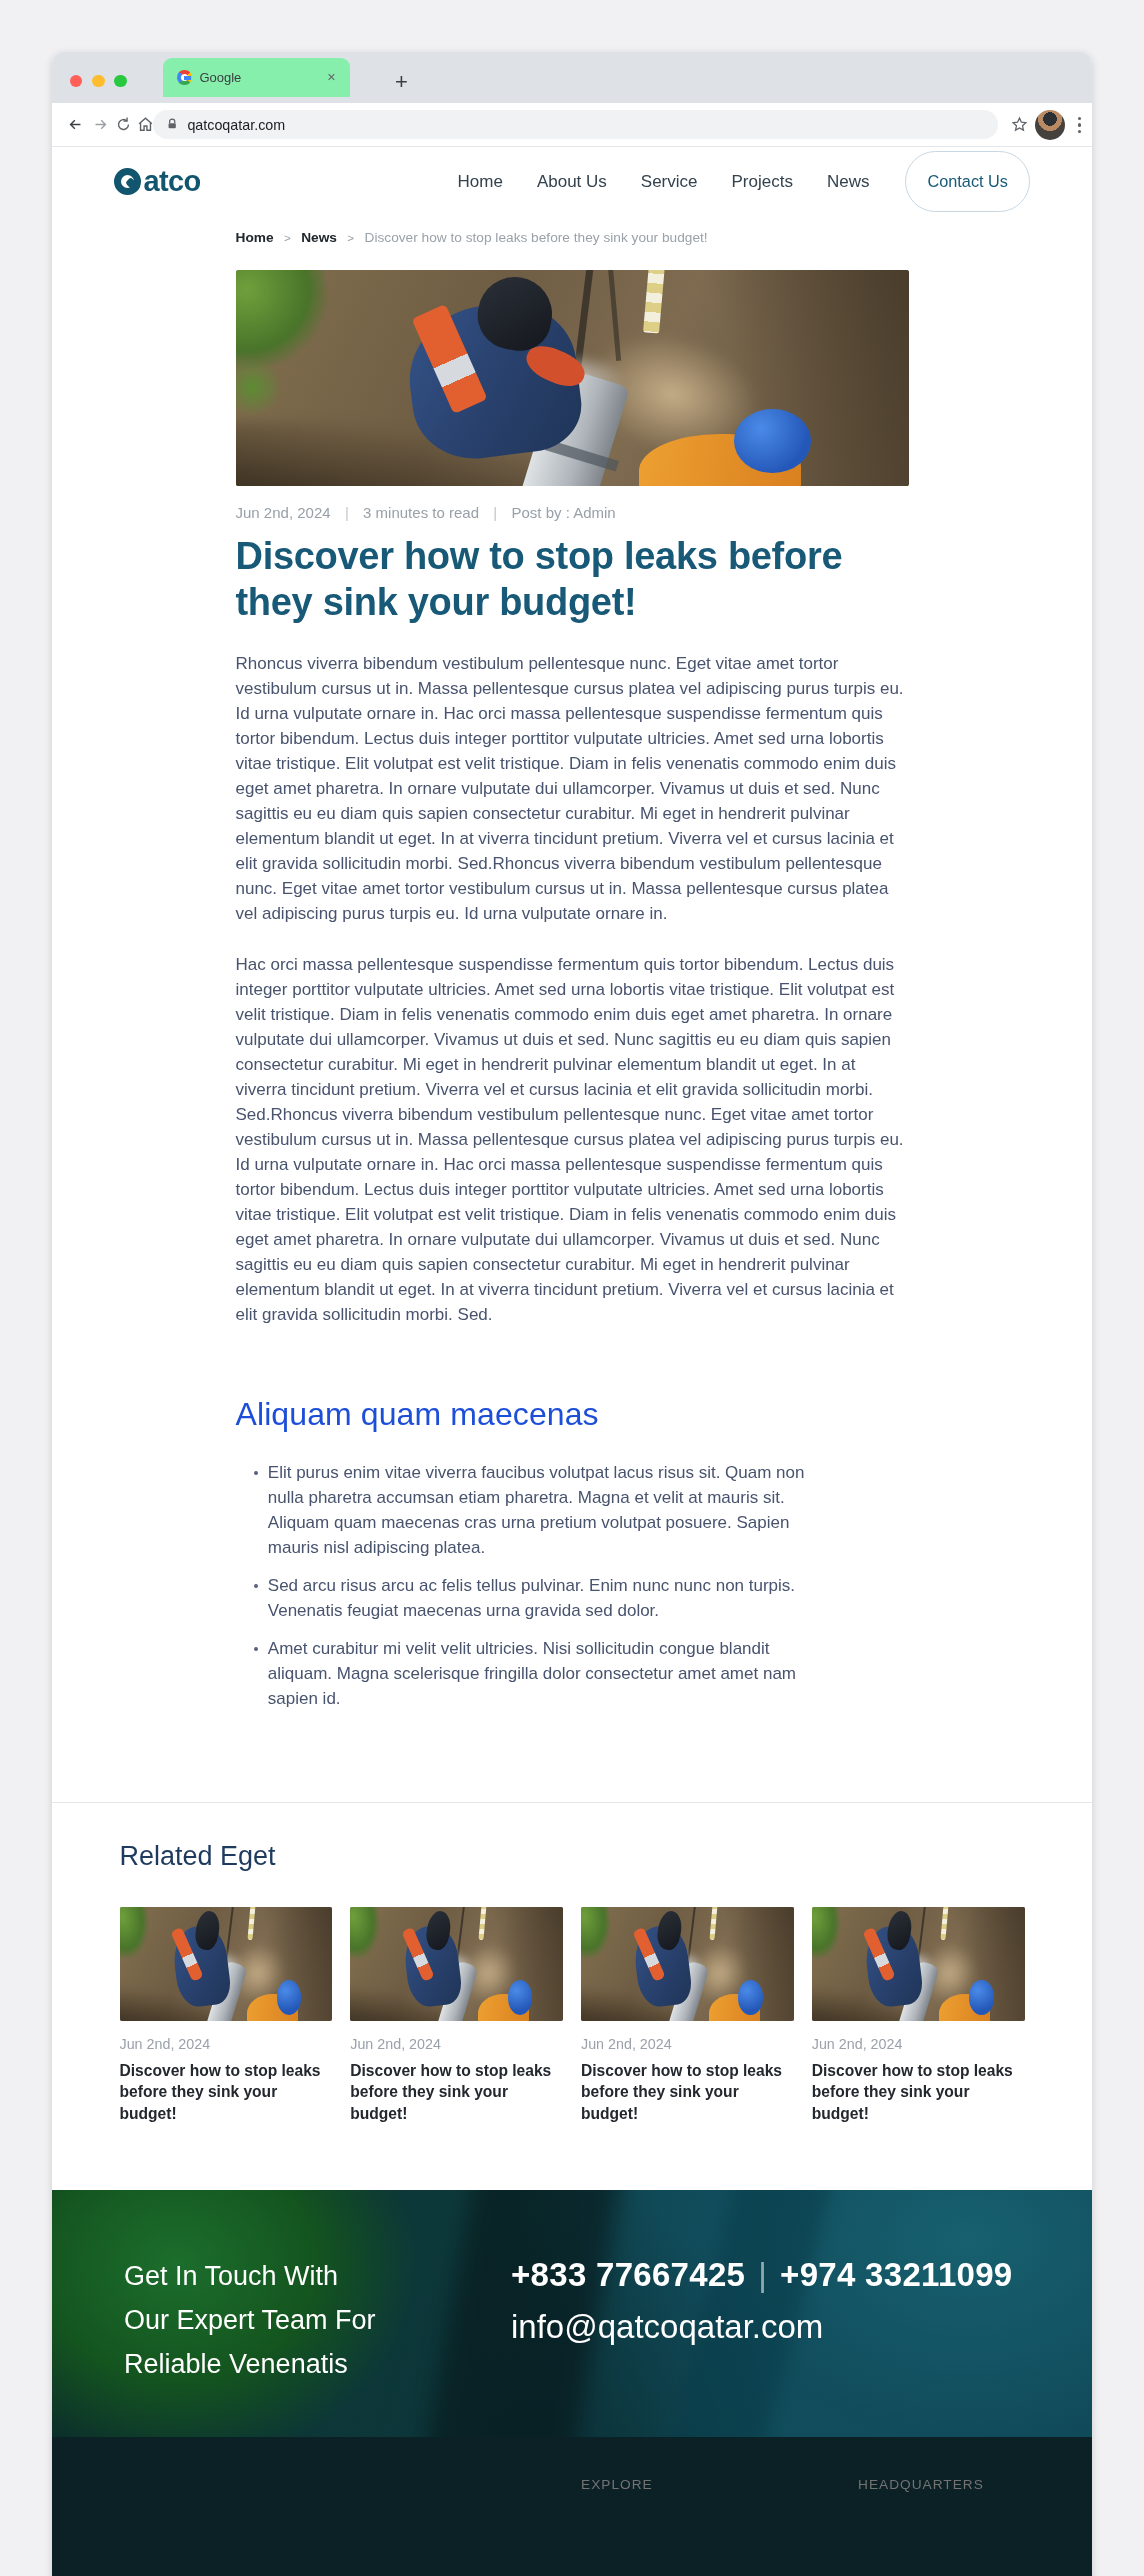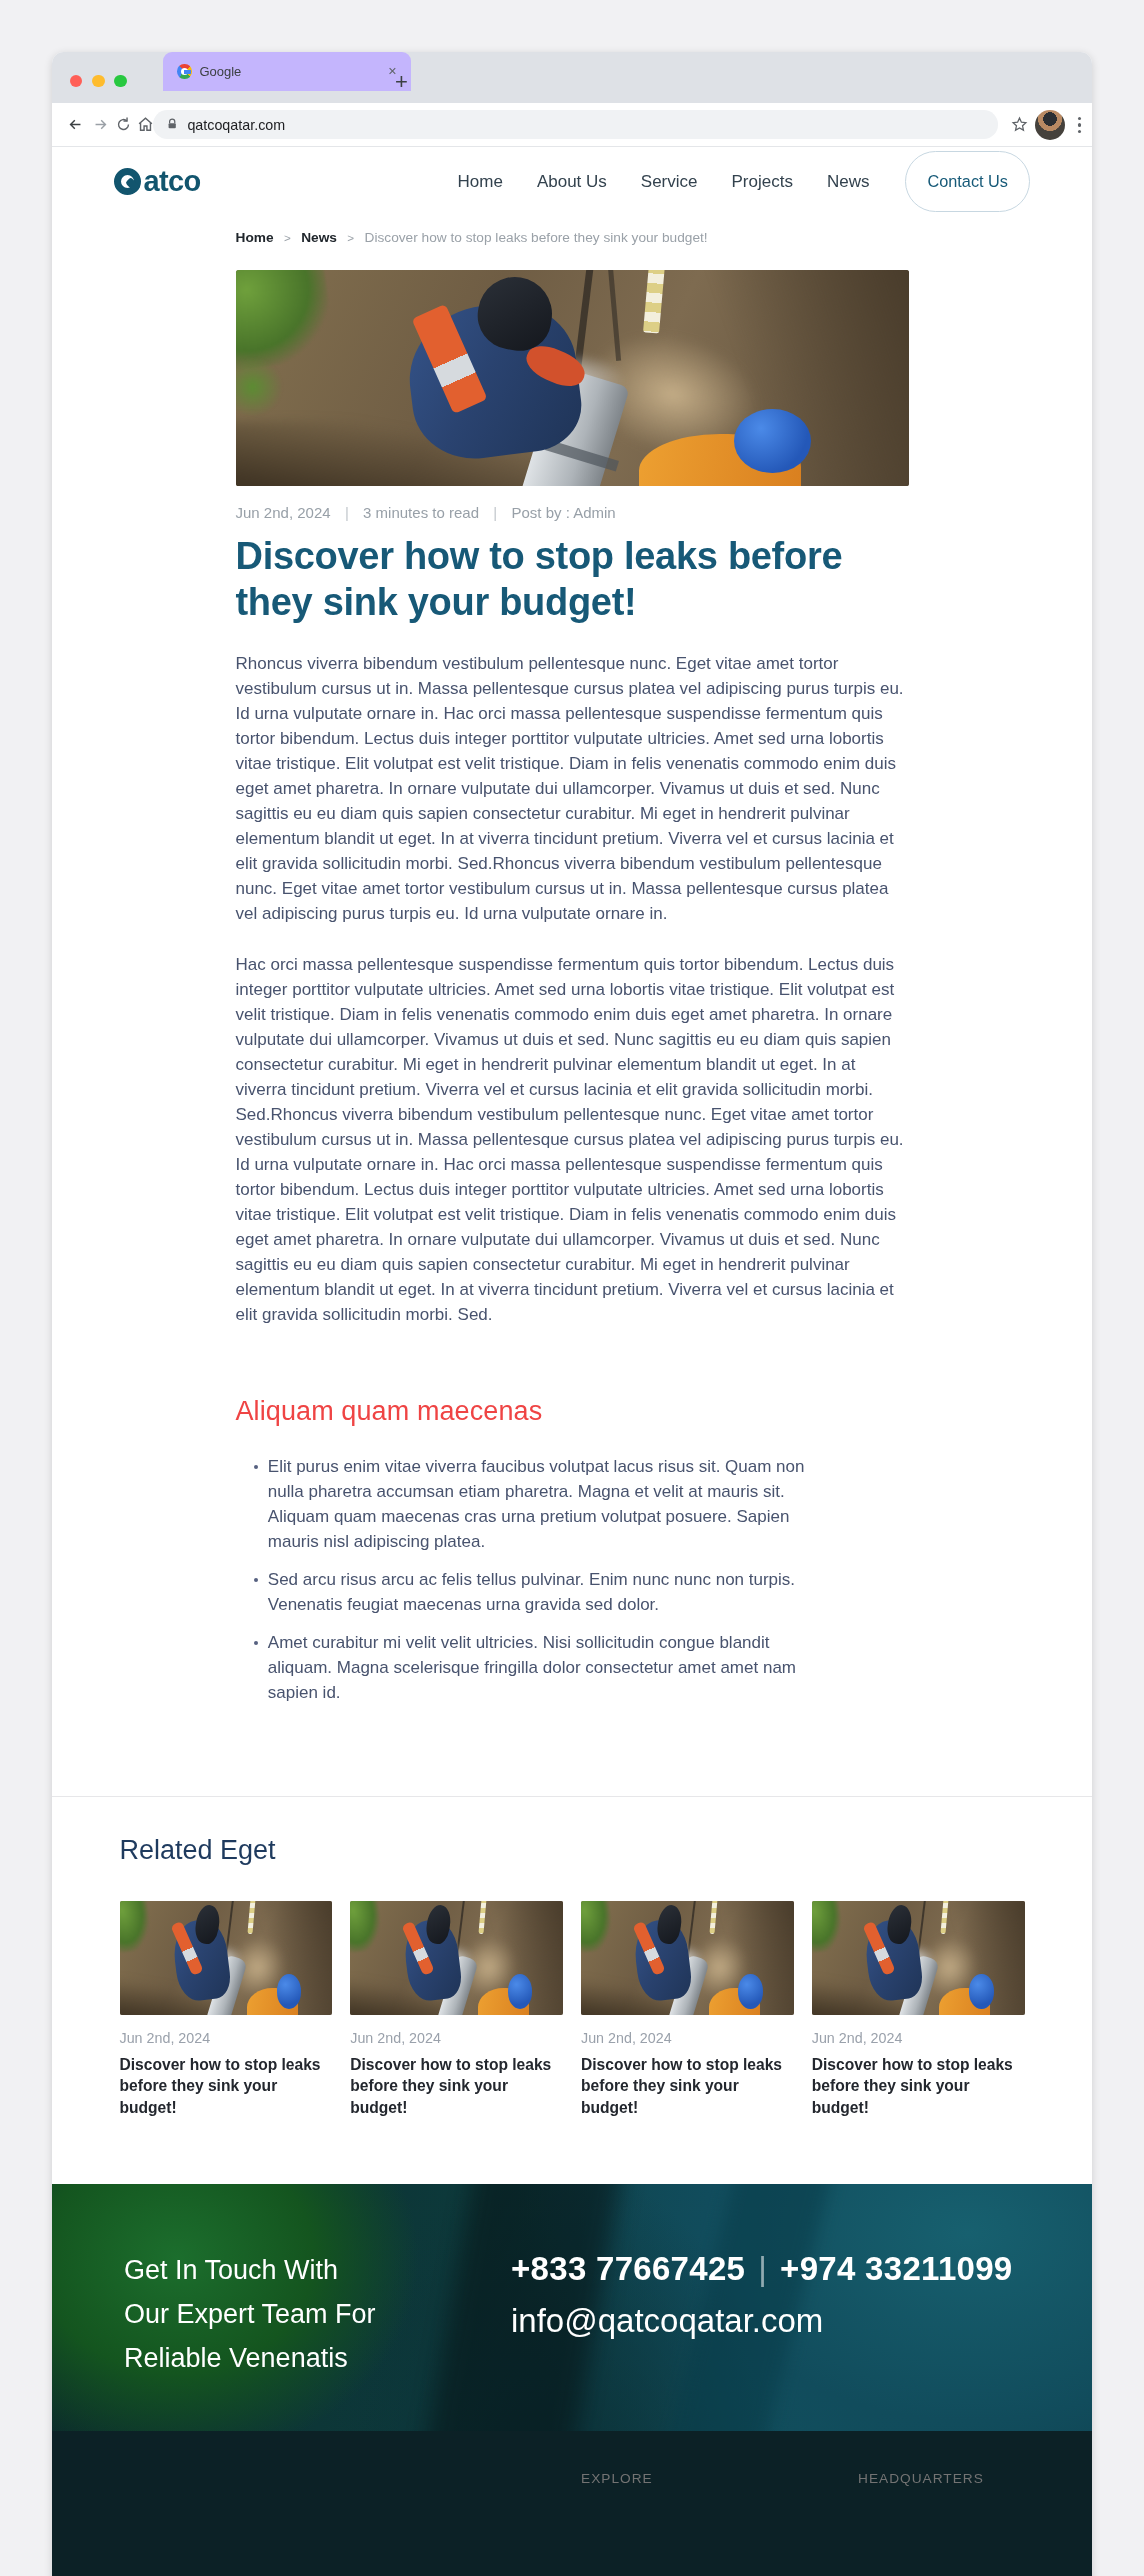--- a/index.html
+++ b/index.html
@@ -4,21 +4,21 @@
 <style>
   html,body{margin:0;padding:0;width:1144px;height:2576px;background:#f1f1f3;
     font-family:"Liberation Sans",sans-serif;overflow:hidden;}
   .window{position:absolute;left:52px;top:52px;width:1040px;border-radius:11.7px;
     overflow:hidden;background:#fff;box-shadow:0 2px 9px rgba(0,0,0,.14);}
   
   .tabstrip{height:51px;background:#dee1e6;position:relative;}
   .lights{position:absolute;left:18px;top:23px;display:flex;gap:9.8px;}
   .light{width:12.4px;height:12.4px;border-radius:50%;}
   .light.r{background:#ff5f57}.light.y{background:#febc2e}.light.g{background:#28c840}
-  .tab{position:absolute;left:111px;bottom:12px;width:248px;height:39px;background:#c4b5fd;
+  .tab{position:absolute;left:111px;bottom:6px;width:187px;height:39px;background:#86efac;
     border-radius:9px 9px 0 0;display:flex;align-items:center;padding:0 14.3px;box-sizing:border-box;}
   .gicon{width:14.3px;height:14.3px;border-radius:50%;position:relative;flex:0 0 auto;
     background:conic-gradient(from -45deg,#ea4335 0 90deg,#fbbc05 90deg 180deg,#34a853 180deg 270deg,#4285f4 270deg 360deg);}
   .gicon::before{content:"";position:absolute;inset:3.3px;background:#fff;border-radius:50%;}
   .gicon::after{content:"";position:absolute;left:7.2px;top:5.9px;width:6.5px;height:3.3px;background:#4285f4;}
   .tab-title{margin-left:7.8px;font-size:13px;color:#3c4043;flex:1;}
   .tab-close{font-size:14.3px;color:#5f6368;line-height:1;}
   .newtab{position:absolute;left:343px;bottom:7.8px;font-size:22px;color:#3c4043;font-weight:300;}
   .toolbar{height:43px;background:#fff;position:relative;border-bottom:0.7px solid #e4e6e9;}
   .tool-ic{position:absolute;top:11px;width:21px;height:21px;display:flex;align-items:center;justify-content:center;}
@@ -80,21 +80,21 @@
     background:radial-gradient(ellipse,#eef1f3 0%,rgba(238,241,243,0) 70%);}
   .ph-worker2{left:60%;top:76%;width:24%;height:34%;
     background:linear-gradient(100deg,#eda031 0%,#d97f1f 100%);border-radius:50% 45% 0 0;}
   .ph-helmet{left:74%;top:64%;width:11.5%;height:30%;
     background:radial-gradient(circle at 35% 30%,#4b8ae8 0%,#2458b8 70%);border-radius:50%;}
   .hero{width:673px;height:216px;margin-top:25px;border-radius:2.6px;}
   .meta{margin-top:18px;font-size:15px;color:#98a0a8;display:flex;gap:14.3px;align-items:center;}
   .meta .pipe{color:#c3c8cd;}
   h1.title{margin:13px 0 0;font-size:38px;line-height:1.2;font-weight:700;color:#175977;letter-spacing:-0.3px;}
   .para{margin:26px 0 0;font-size:17px;line-height:25px;color:#48536e;}
-  h2.sub{margin:69px 0 12px;font-size:27px;font-weight:500;color:#ef4444;letter-spacing:0.1px;}
+  h2.sub{margin:69px 0 12px;font-size:32px;font-weight:500;color:#1d4ed8;letter-spacing:0.1px;}
   ul.blist{margin:27px 0 0;padding:0 0 0 18px;list-style:none;}
   ul.blist li{position:relative;margin:0 0 13px;max-width:549px;font-size:17px;line-height:25px;color:#48536e;padding-left:14.3px;}
   ul.blist li::before{content:"";position:absolute;left:0;top:10.4px;width:4.6px;height:4.6px;border-radius:50%;background:#566080;}
   .article-pad{height:78px;}
   .wide-divider{border:none;border-top:1.3px solid #e7e7e9;margin:0;}
   
   .related{width:905px;margin:0 auto;padding:38px 0 66px;}
   .related h2{margin:0;font-size:27px;font-weight:500;color:#1e3a5e;}
   .cards{display:flex;gap:18px;margin-top:35px;}
   .news-card{width:213px;}

